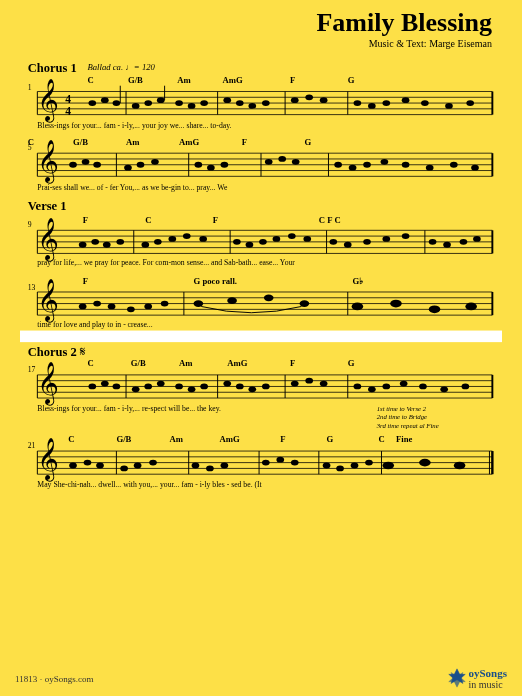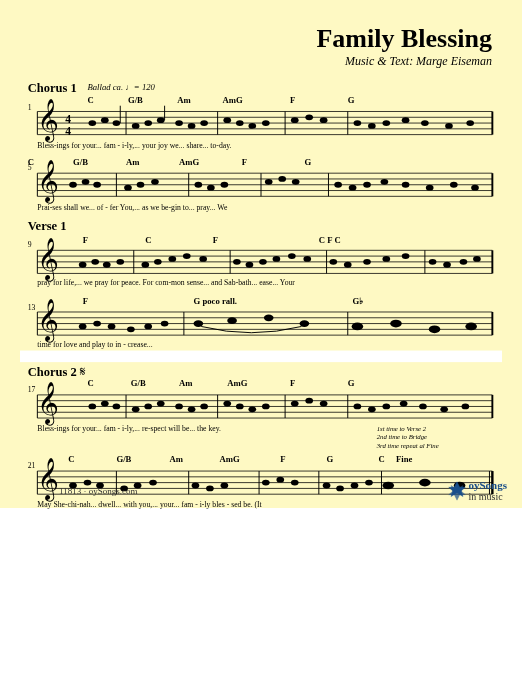--- a/index.html
+++ b/index.html
@@ -7,72 +7,69 @@
       width: 522px;
       height: 696px;
       background: #fff;
       font-family: 'Times New Roman', Times, serif;
       overflow: hidden;
       position: relative;
     }
 
     .page {
       width: 522px;
-      height: 508px;
-      background: #fef9c3;
+      height: 696px;
+      background: #fde047;
       position: relative;
-      padding: 24px 20px;
+      padding: 8px 20px;
     }
 
     .title-section {
       text-align: right;
       padding-right: 10px;
       margin-bottom: 2px;
     }
 
     .title {
       font-size: 26px;
       font-weight: bold;
       font-family: 'Times New Roman', Times, serif;
     }
 
     .subtitle {
-      font-size: 12px;
-      font-style: italic;
+      font-size: 10px;
     }
 
     
     .music-svg {
       display: block;
       width: 100%;
     }
 
     .footer {
       position: absolute;
       bottom: 6px;
       left: 0;
       right: 0;
       display: flex;
       justify-content: space-between;
       align-items: center;
       padding: 0 15px;
       font-size: 9px;
       color: #333;
-      margin-left: 44px;
     }
 
     .footer-center {
       font-size: 8px;
       text-align: center;
       flex: 1;
     }
 
     .oysongs-logo {
       display: flex;
-      align-items: center;
       gap: 0;
     }
 
     .star-of-david {
       width: 22px;
       height: 22px;
     }
 
   </style>
 </head>

